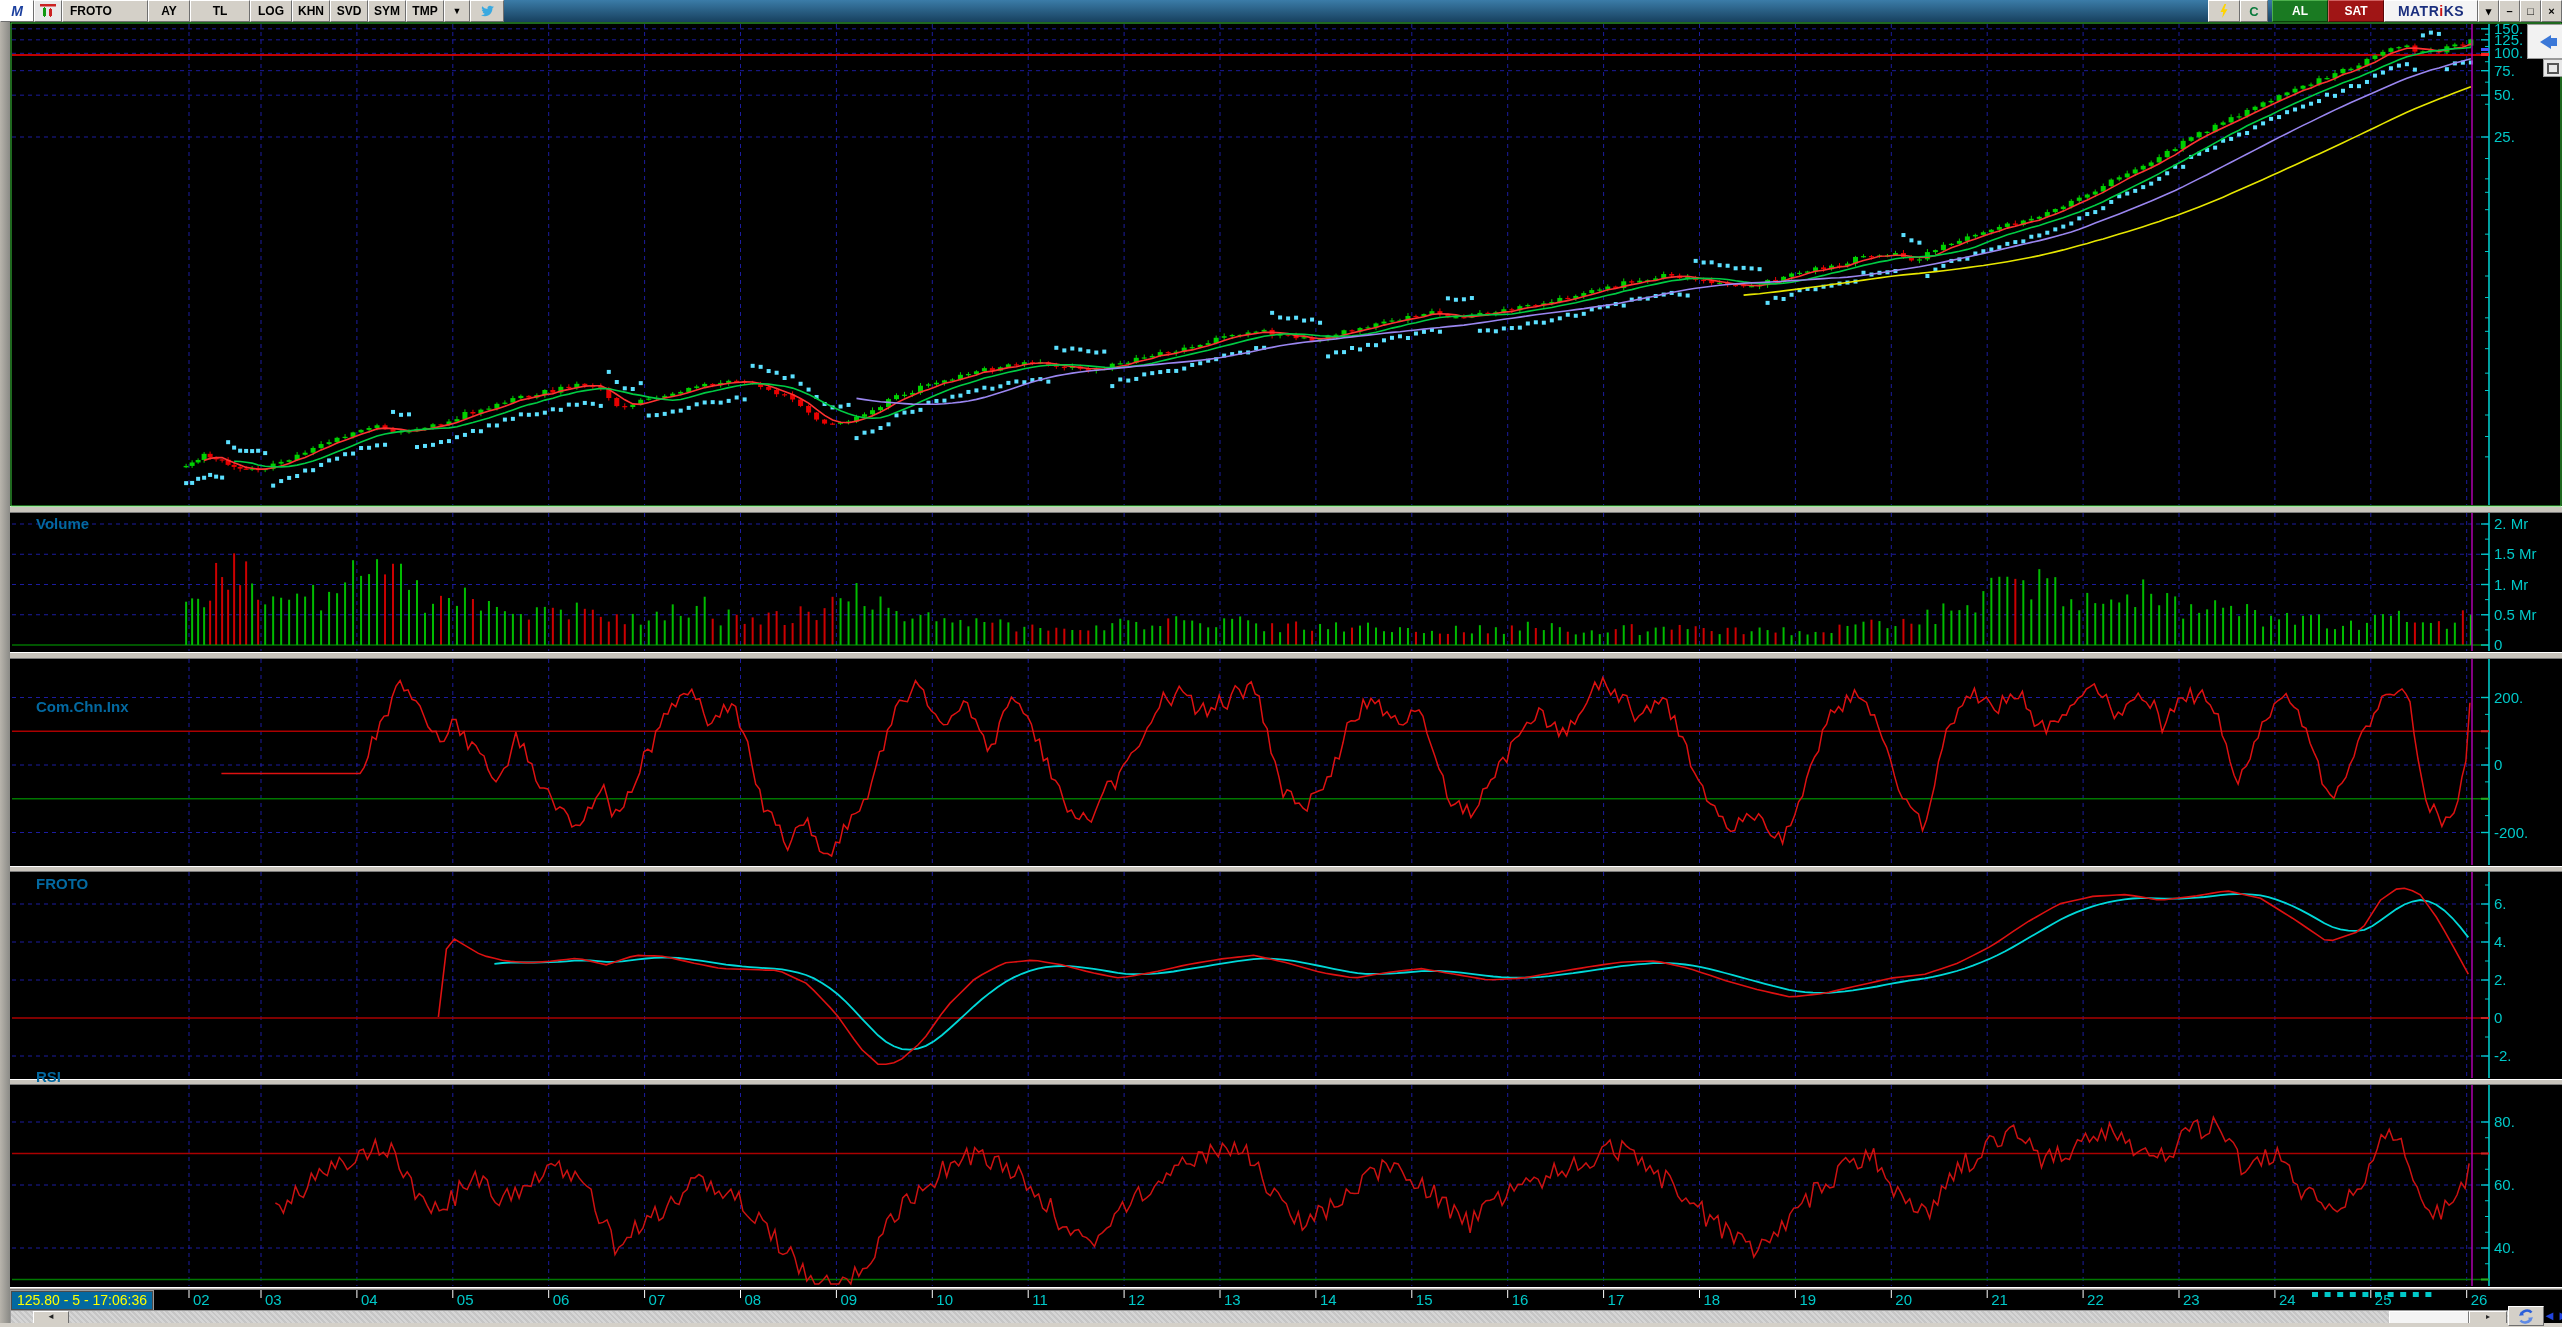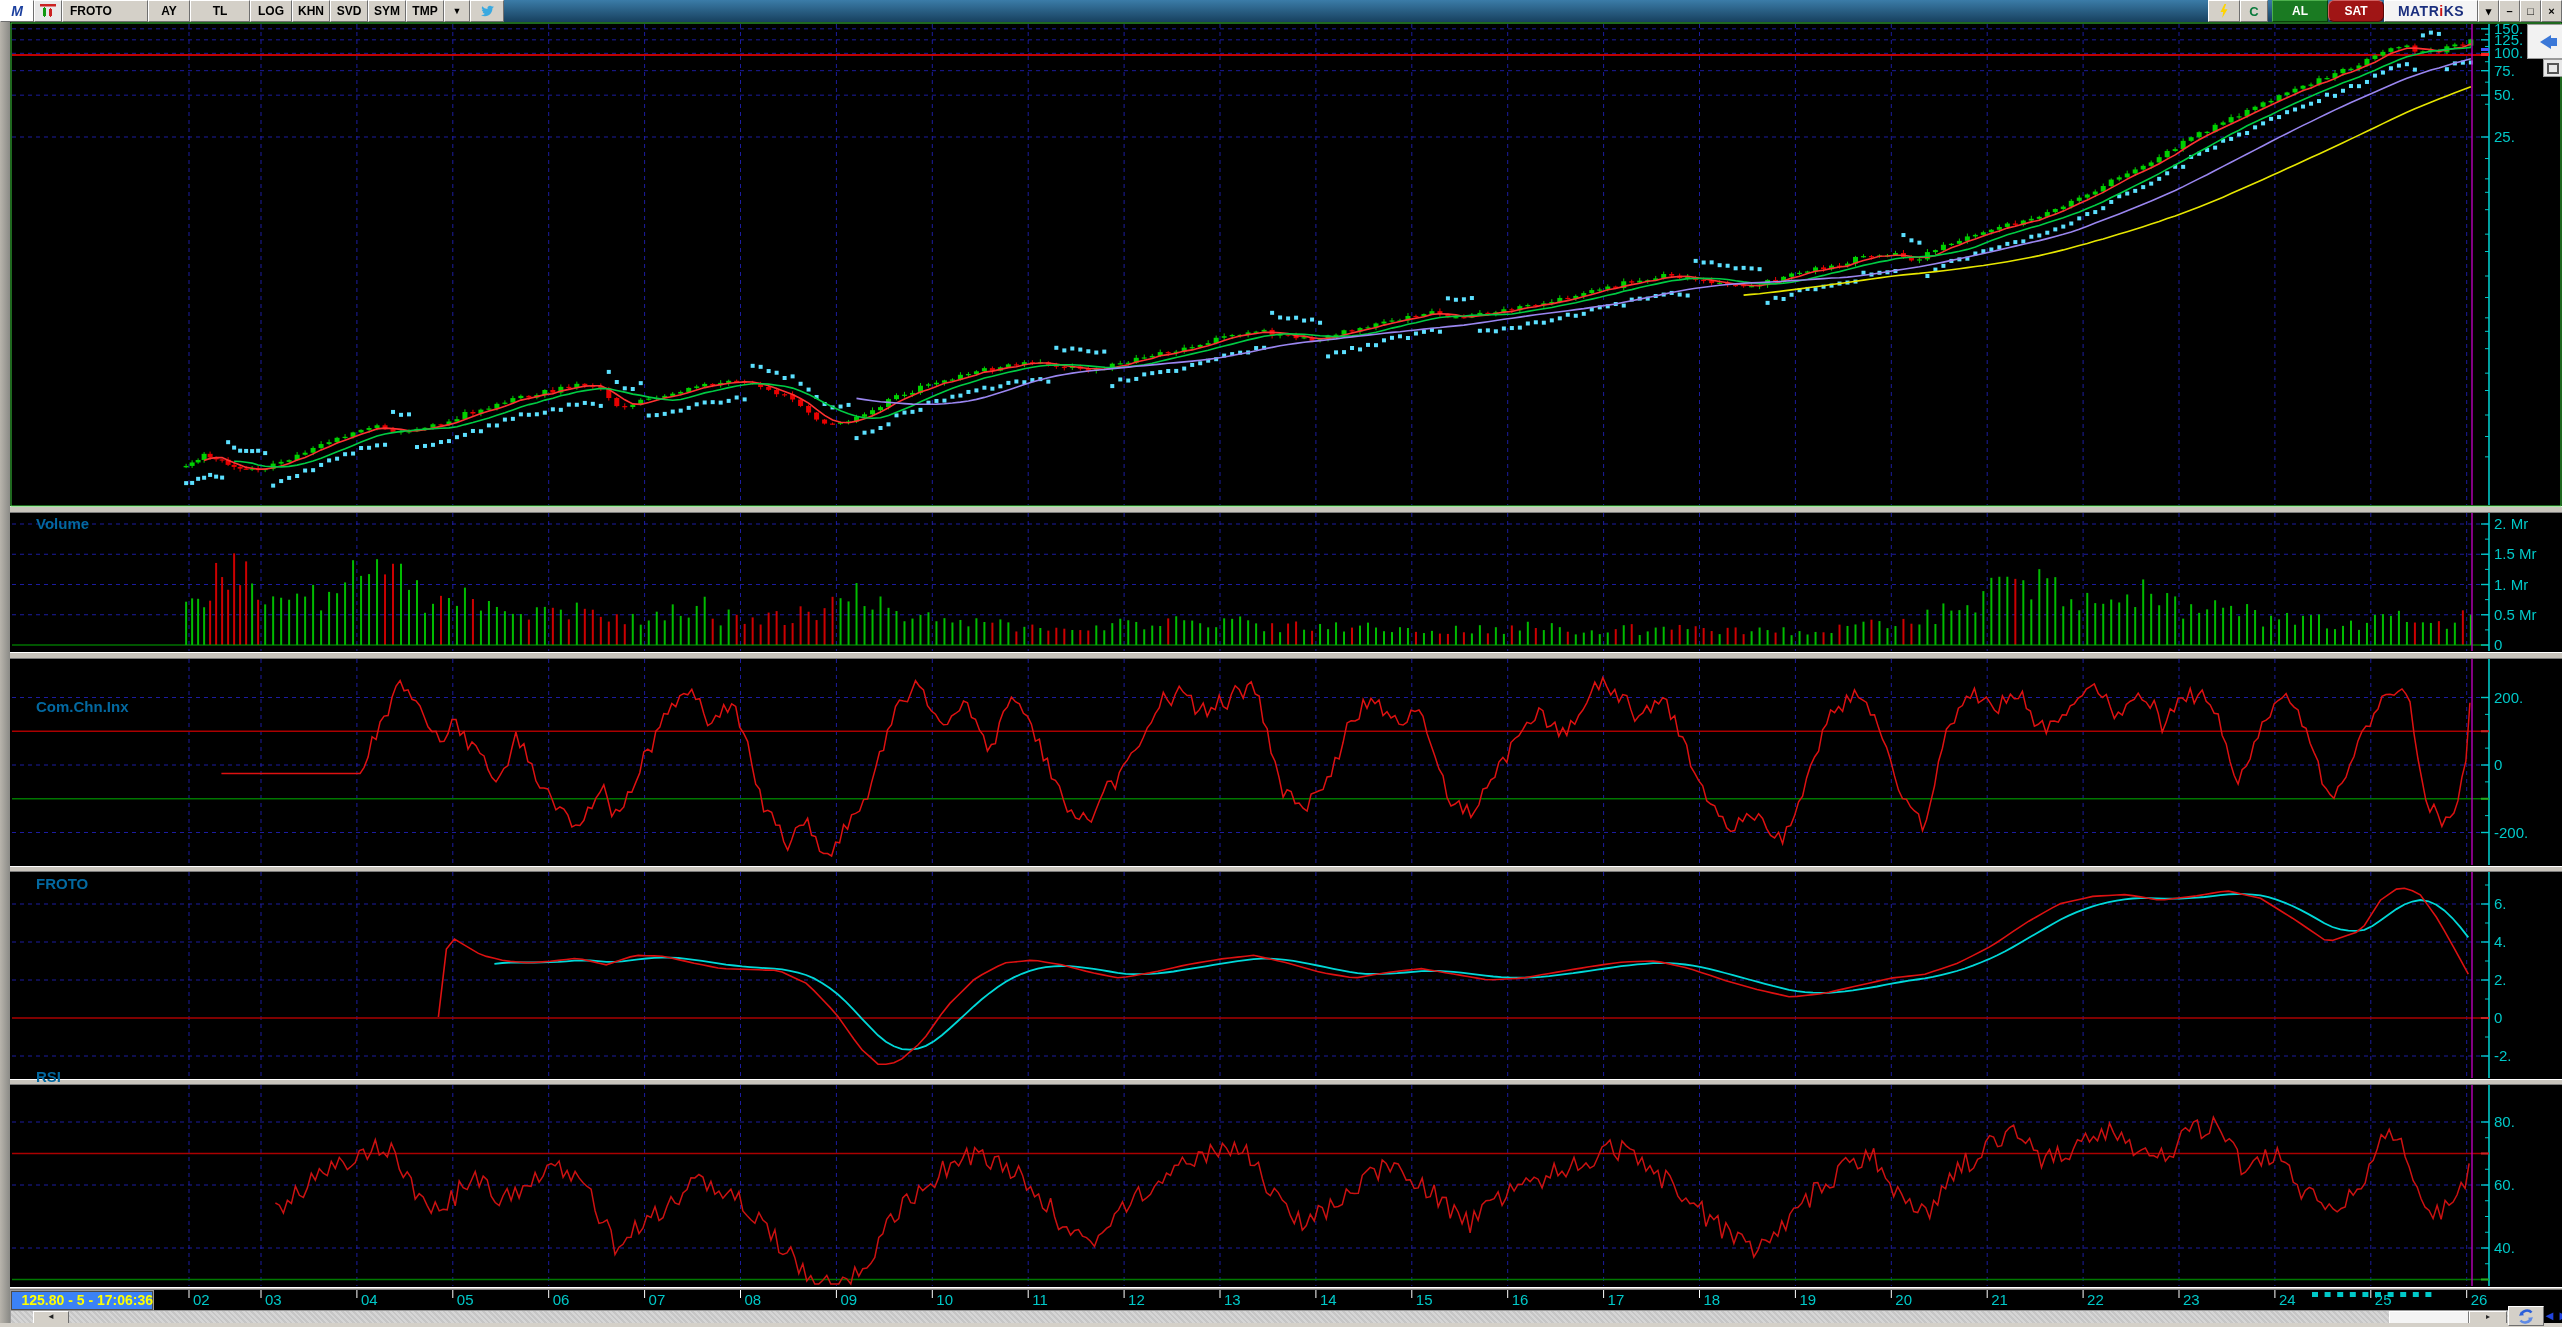--- a/index.html
+++ b/index.html
@@ -13,28 +13,28 @@
        border-right:1px solid #6f6f6f;border-bottom:1px solid #6f6f6f;
        color:#000;font-size:12px;font-weight:bold;display:flex;align-items:center;justify-content:center;
        padding:0 7px;cursor:default;white-space:nowrap;}
   .btn.sym{justify-content:flex-start;width:70px;}
   .m-logo{width:18px;background:#fff;color:#1b3f9e;font-weight:bold;font-style:italic;font-size:14px;}
   .chart-ico{width:22px;background:#e8e8e8;padding:0 2px;}
   .tb-right{position:absolute;right:0;top:0;height:22px;display:flex;align-items:stretch;}
   .bolt{width:10px;height:14px;background:#ffd400;clip-path:polygon(55% 0,15% 58%,42% 58%,32% 100%,85% 38%,52% 38%,72% 0);}
   .c-btn{color:#0a7a3c;font-size:13px;}
   .buy{background:#1a7a22;color:#fff;border-color:#4db04d #0a3f0a #0a3f0a #4db04d;width:40px;}
-  .sell{background:#a01515;color:#fff;border-color:#d06060 #5a0808 #5a0808 #d06060;width:40px;border-radius:6px;}
+  .sell{background:#a01515;color:#fff;border-color:#d06060 #5a0808 #5a0808 #d06060;width:40px;}
   .brand{background:#f4f4f4;color:#1b2f7e;font-size:14px;letter-spacing:.5px;width:78px;}
   .brand .red-i{color:#cc1111;}
   .winbtn{width:19px;font-size:11px;font-weight:bold;padding:0;}
   
   .pane-label{position:absolute;left:36px;color:#0369a1;font-size:15px;font-weight:bold;z-index:6;}
-  #status-box{position:absolute;left:10px;top:1290px;width:142px;height:19px;background:#3b82f6;
-      color:#ffff00;font-size:14px;font-weight:bold;line-height:19px;text-align:right;
+  #status-box{position:absolute;left:10px;top:1290px;width:142px;height:19px;background:#0369a1;
+      color:#ffff00;font-size:14px;font-weight:normal;line-height:19px;text-align:center;
       border:1px solid #9a9a9a;box-shadow:0 0 0 1px #4a4a4a inset;z-index:8;}
   
   #left-gutter{position:absolute;left:0;top:22px;width:10px;height:1305px;
       background:linear-gradient(to right,#b8b4ac,#8a8a86);z-index:4;}
   #scrollbar{position:absolute;left:10px;top:1310px;width:2500px;height:13px;
       background:repeating-linear-gradient(45deg,#d6d6d6 0 2px,#c6c6c6 2px 4px);border:1px solid #9a9a9a;z-index:8;}
   .sb-btn{position:absolute;top:0;height:11px;background:#d4d0c8;border:1px solid;border-color:#fff #6f6f6f #6f6f6f #fff;
       font-size:8px;line-height:10px;text-align:center;color:#222;}
   #sb-thumb{position:absolute;left:2378px;top:0;width:78px;height:11px;background:#f4f4f4;
       border:1px solid;border-color:#fff #7a7a7a #7a7a7a #fff;}

